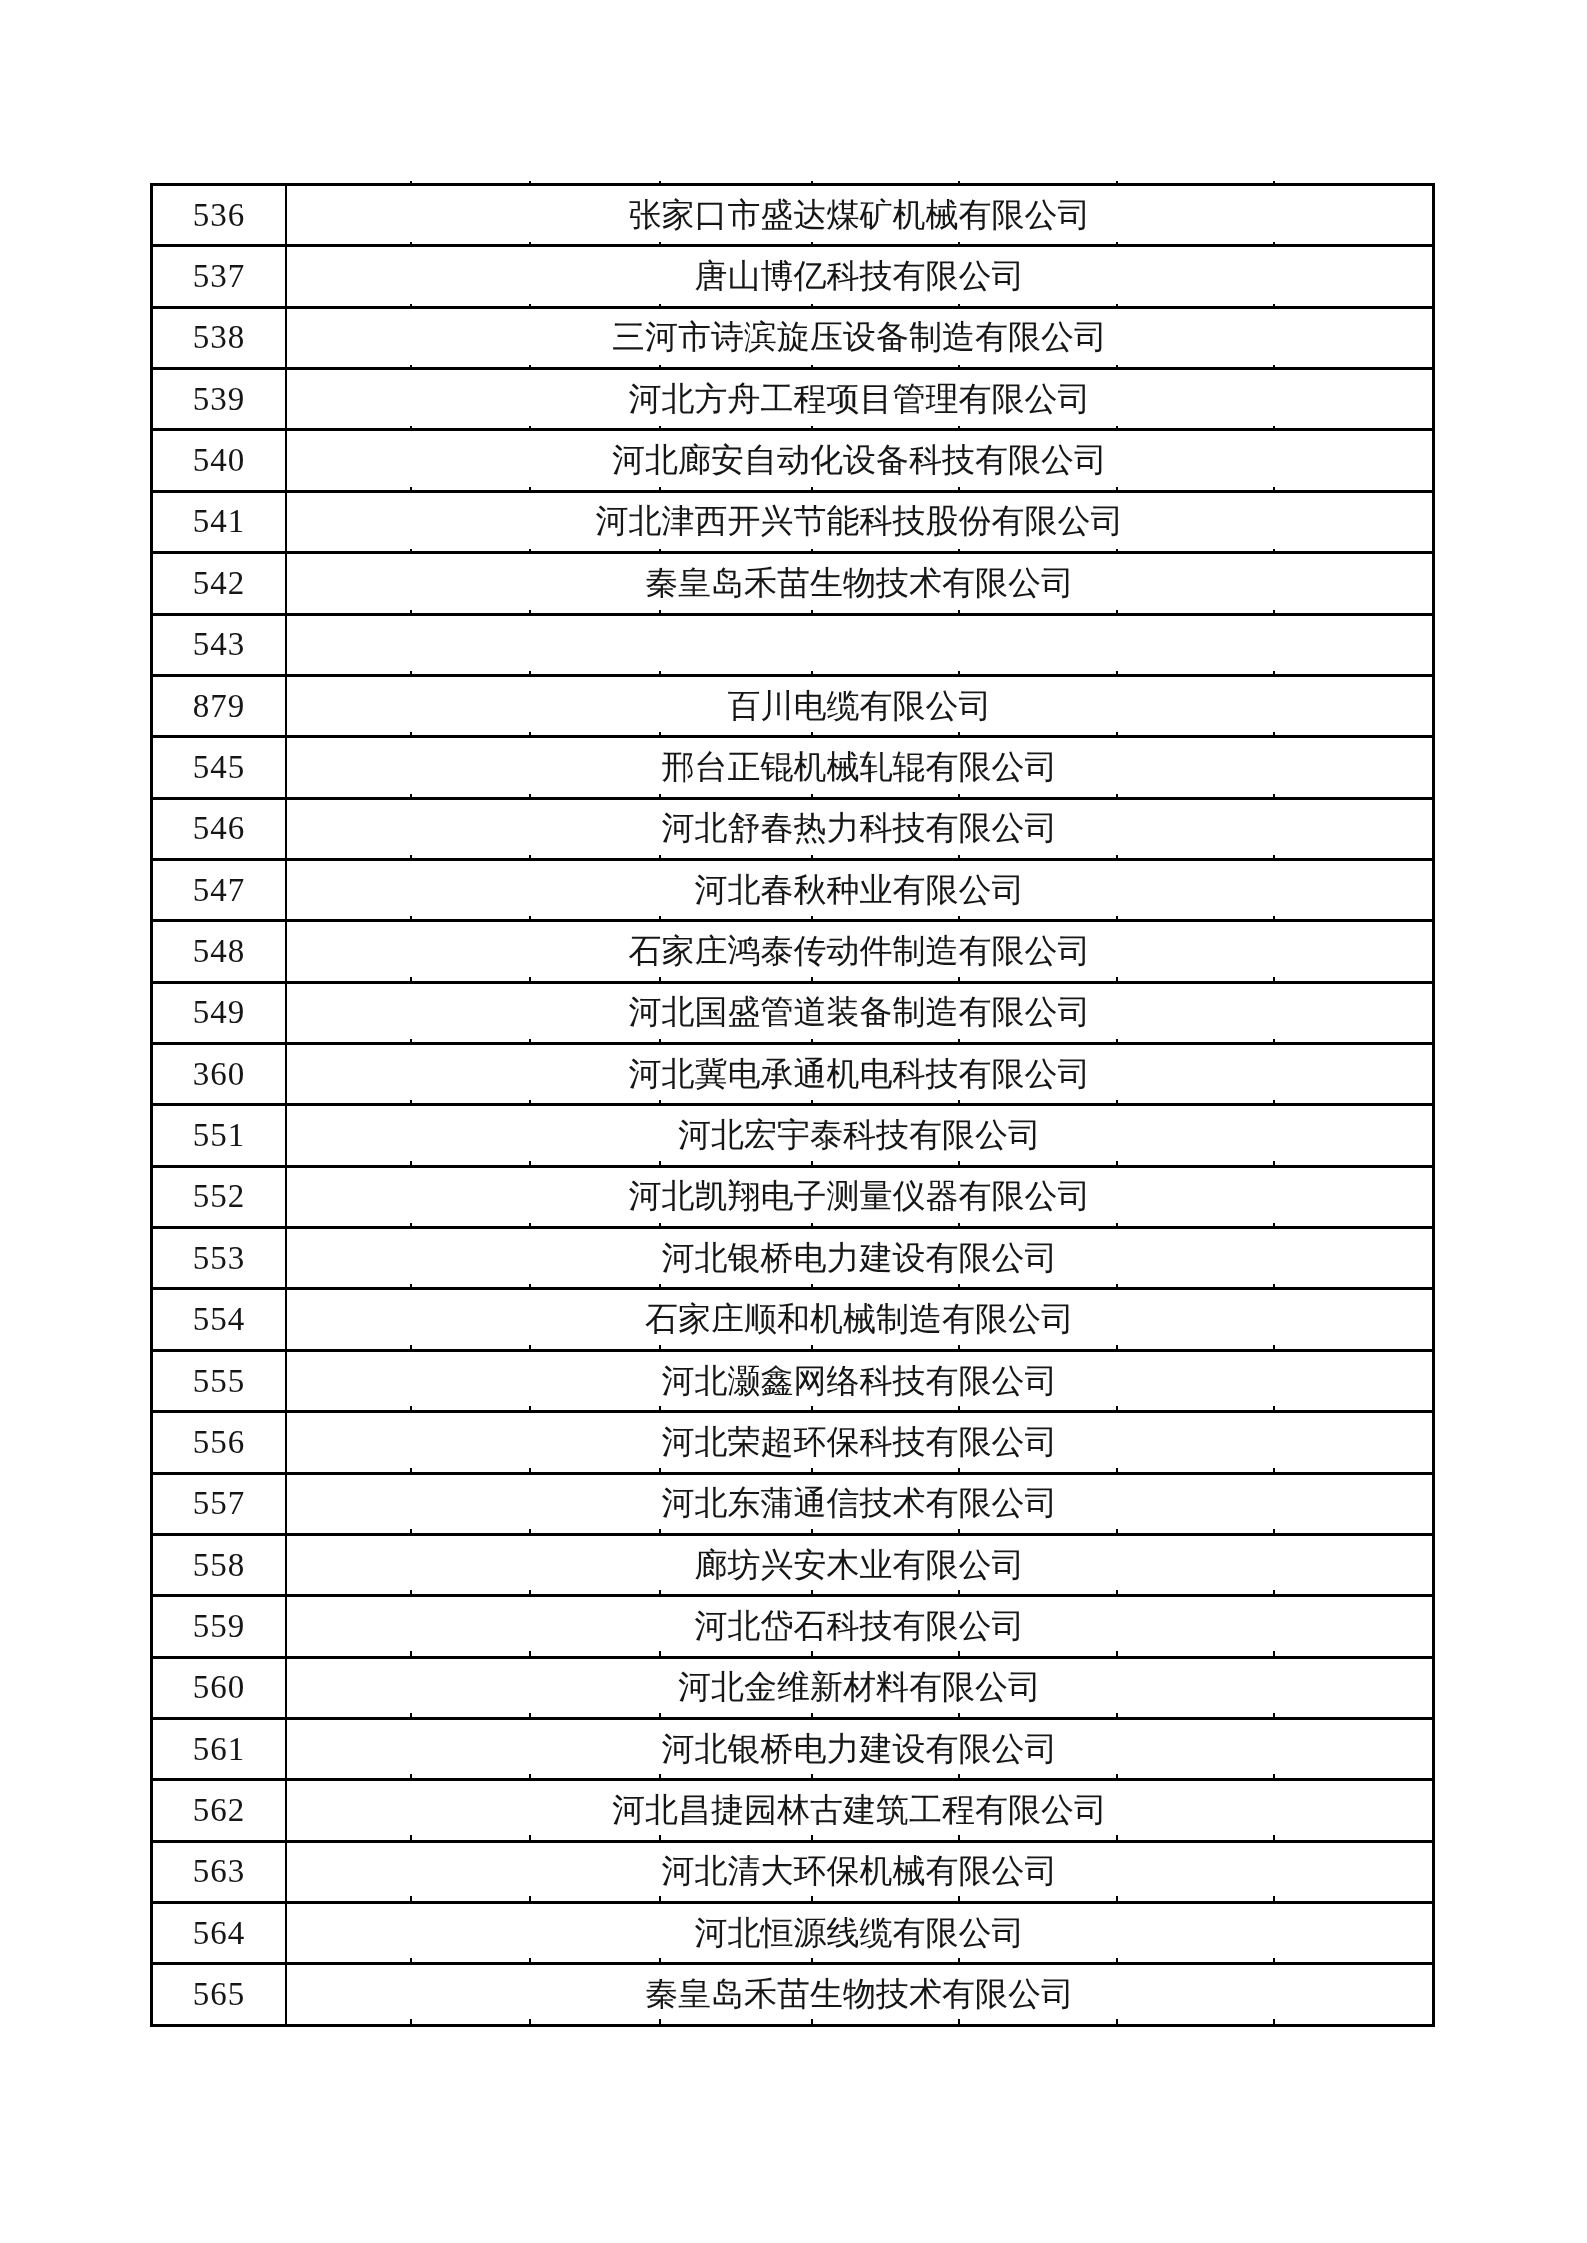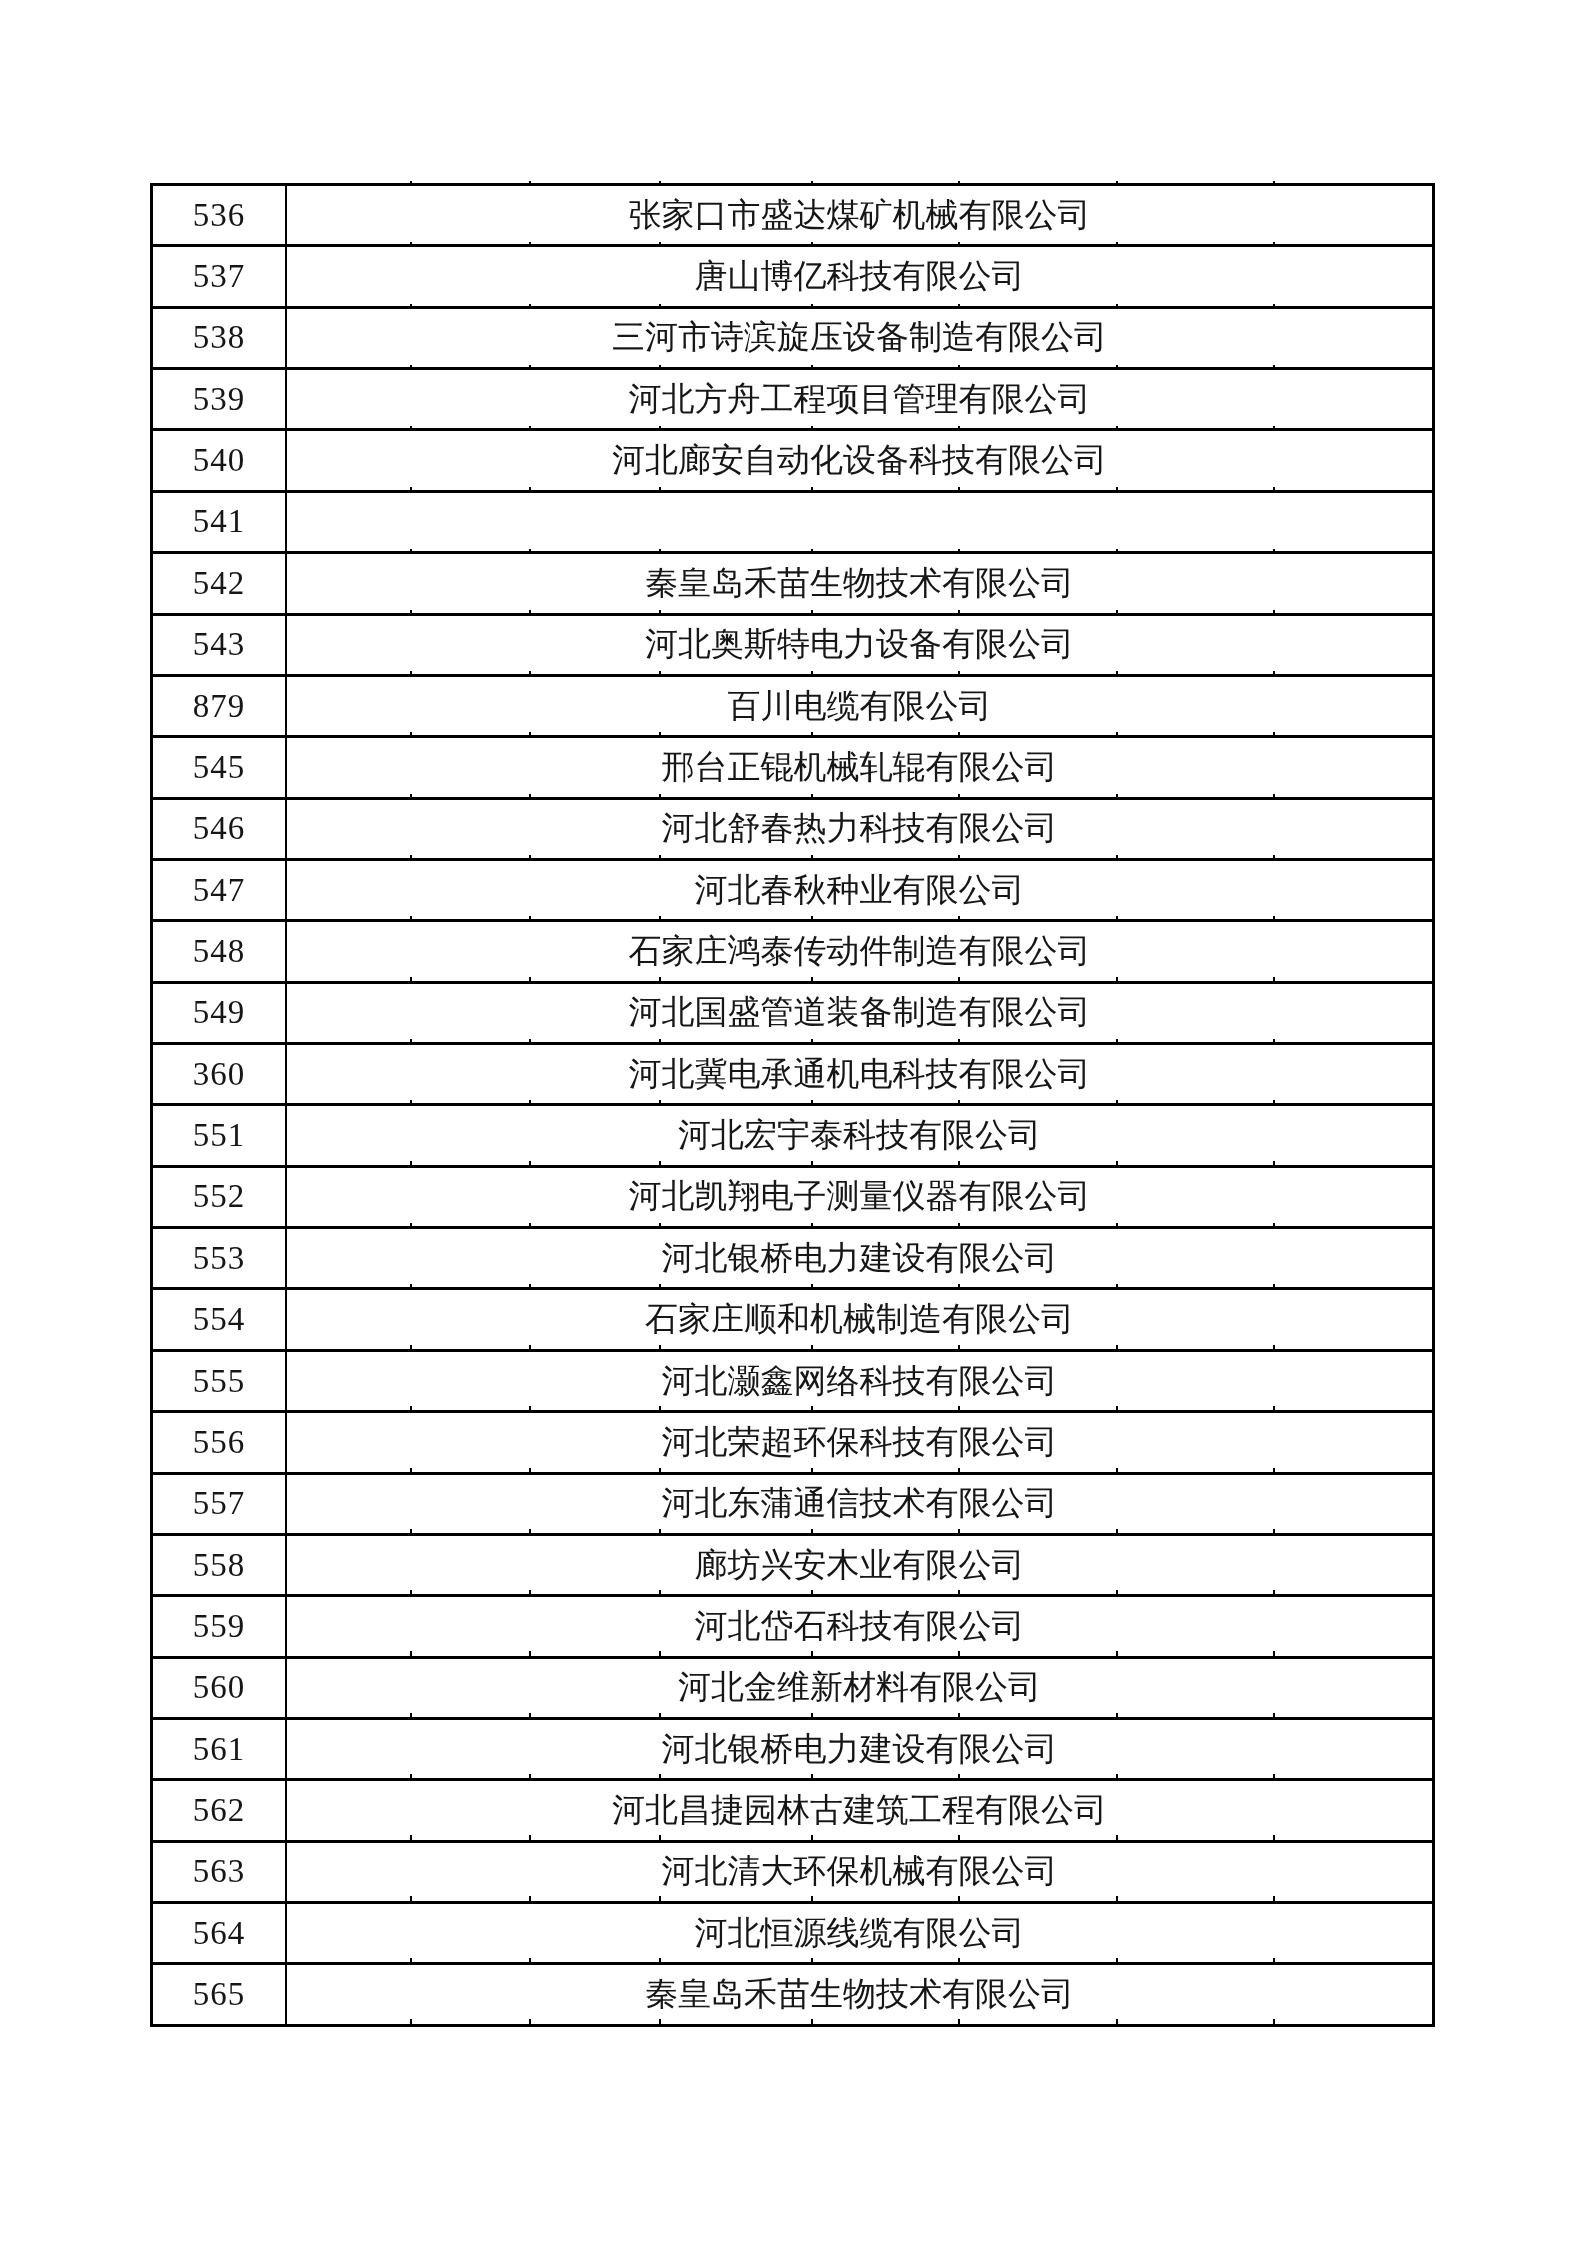--- a/index.html
+++ b/index.html
@@ -86,28 +86,28 @@
       <div class="t-row">
         <div class="cell-num">539</div>
         <div class="cell-name">河北方舟工程项目管理有限公司</div>
       </div>
       <div class="t-row">
         <div class="cell-num">540</div>
         <div class="cell-name">河北廊安自动化设备科技有限公司</div>
       </div>
       <div class="t-row">
         <div class="cell-num">541</div>
+        <div class="cell-name">河北津西开兴节能科技股份有限公司</div>
       </div>
       <div class="t-row">
         <div class="cell-num">542</div>
         <div class="cell-name">秦皇岛禾苗生物技术有限公司</div>
       </div>
       <div class="t-row">
         <div class="cell-num">543</div>
-        <div class="cell-name">河北奥斯特电力设备有限公司</div>
       </div>
       <div class="t-row">
         <div class="cell-num">879</div>
         <div class="cell-name">百川电缆有限公司</div>
       </div>
       <div class="t-row">
         <div class="cell-num">545</div>
         <div class="cell-name">邢台正锟机械轧辊有限公司</div>
       </div>
       <div class="t-row">

